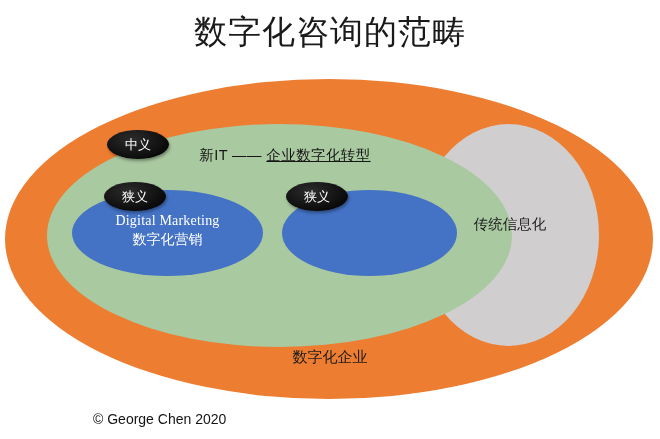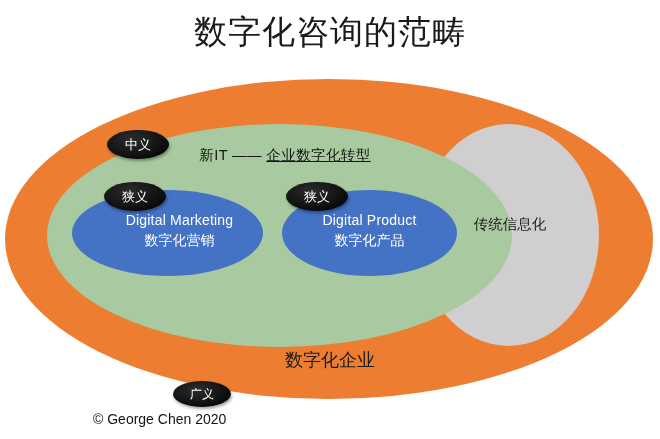--- a/index.html
+++ b/index.html
@@ -95,21 +95,21 @@
     left: 460px;
     top: 215px;
     width: 100px;
     font-size: 14.5px;
     color: #1c1c1c;
   }
   #label-orange {
     left: 260px;
     top: 348px;
     width: 140px;
-    font-size: 18px;
+    font-size: 15px;
     color: #1c1c1c;
   }
 
   .blue-label {
     position: absolute;
     text-align: center;
     color: #ffffff;
     white-space: nowrap;
   }
   .blue-label .en {
@@ -117,23 +117,24 @@
     font-size: 14px;
     line-height: 19px;
     letter-spacing: 0.2px;
   }
   .blue-label .zh {
     display: block;
     font-size: 14px;
     line-height: 20px;
   }
   #label-blue-left {
-    left: 84px;
+    left: 72px;
     top: 211px;
     width: 191px;
+    font-family: Liberation Serif, serif;
   }
   #label-blue-right {
     left: 282px;
     top: 211px;
     width: 175px;
   }
 
   
   .badge {
     position: absolute;
@@ -206,28 +207,23 @@
 
   <div class="shape-label" id="label-mid-it"><span>新IT  ——  </span><span class="underlined">企业数字化转型</span></div>
 
   <div class="shape-label" id="label-orange">数字化企业</div>
 
   <div class="blue-label" id="label-blue-left">
     <span class="en">Digital Marketing</span>
     <span class="zh">数字化营销</span>
   </div>
 
-  <div class="blue-label" id="label-blue-right">
-    <span class="en">Digital Product</span>
-    <span class="zh">数字化产品</span>
-  </div>
 
   <div class="badge" id="badge-zhongyi">中义</div>
 
   <div class="badge" id="badge-xiayi-left">狭义</div>
 
   <div class="badge" id="badge-xiayi-right">狭义</div>
 
-  <div class="badge" id="badge-guangyi">广义</div>
 
   <div id="copyright">© George Chen 2020</div>
 
 </div>
 
 </body></html>

